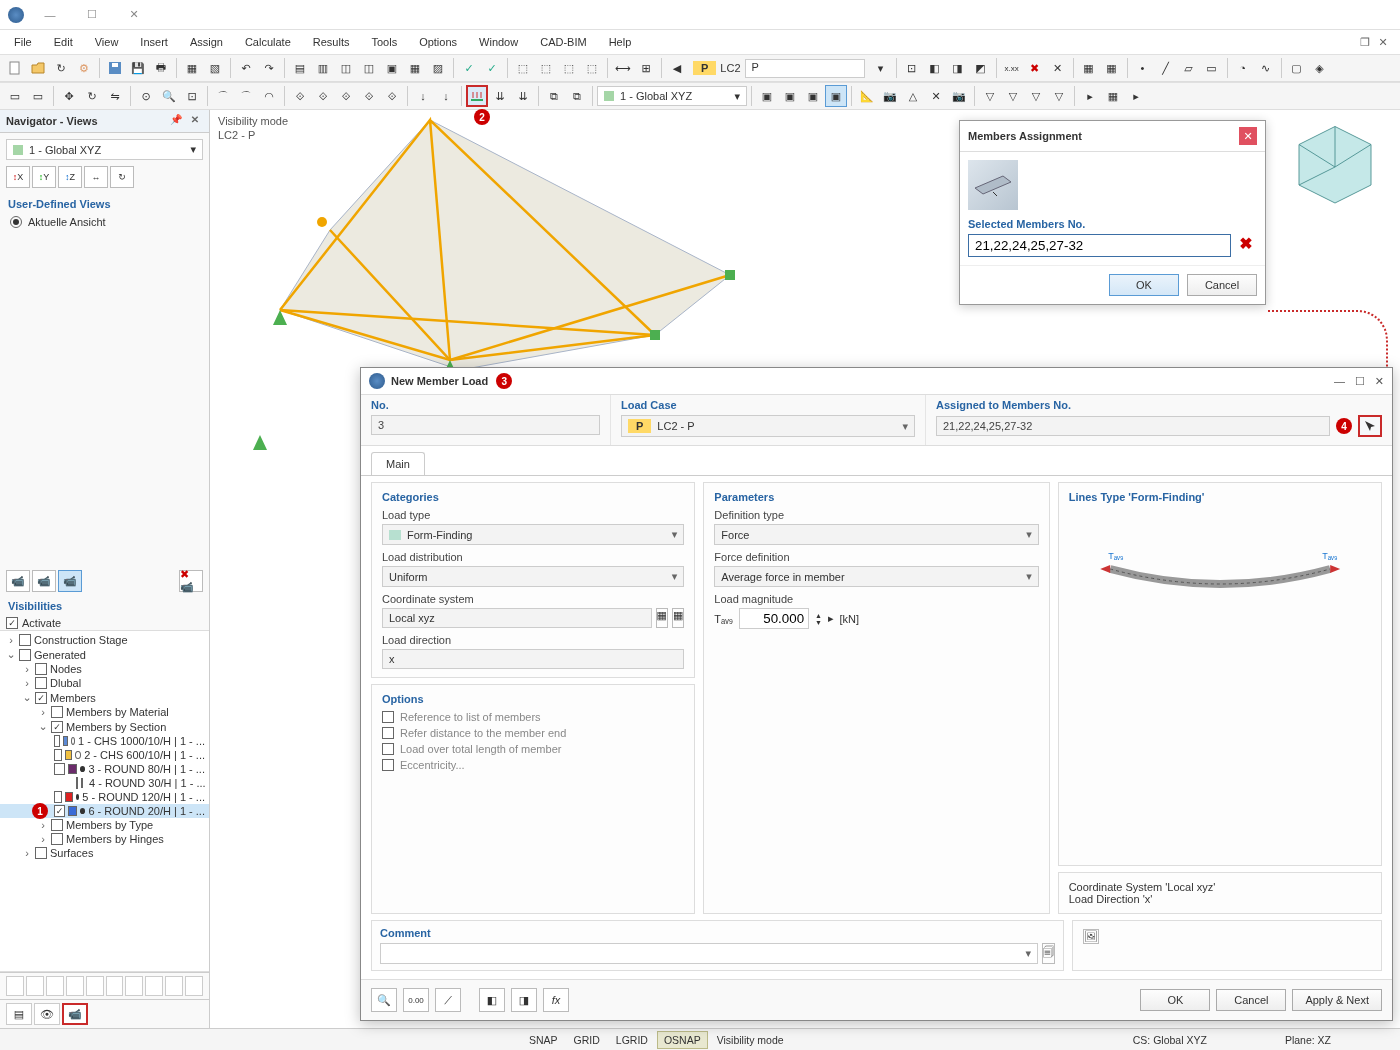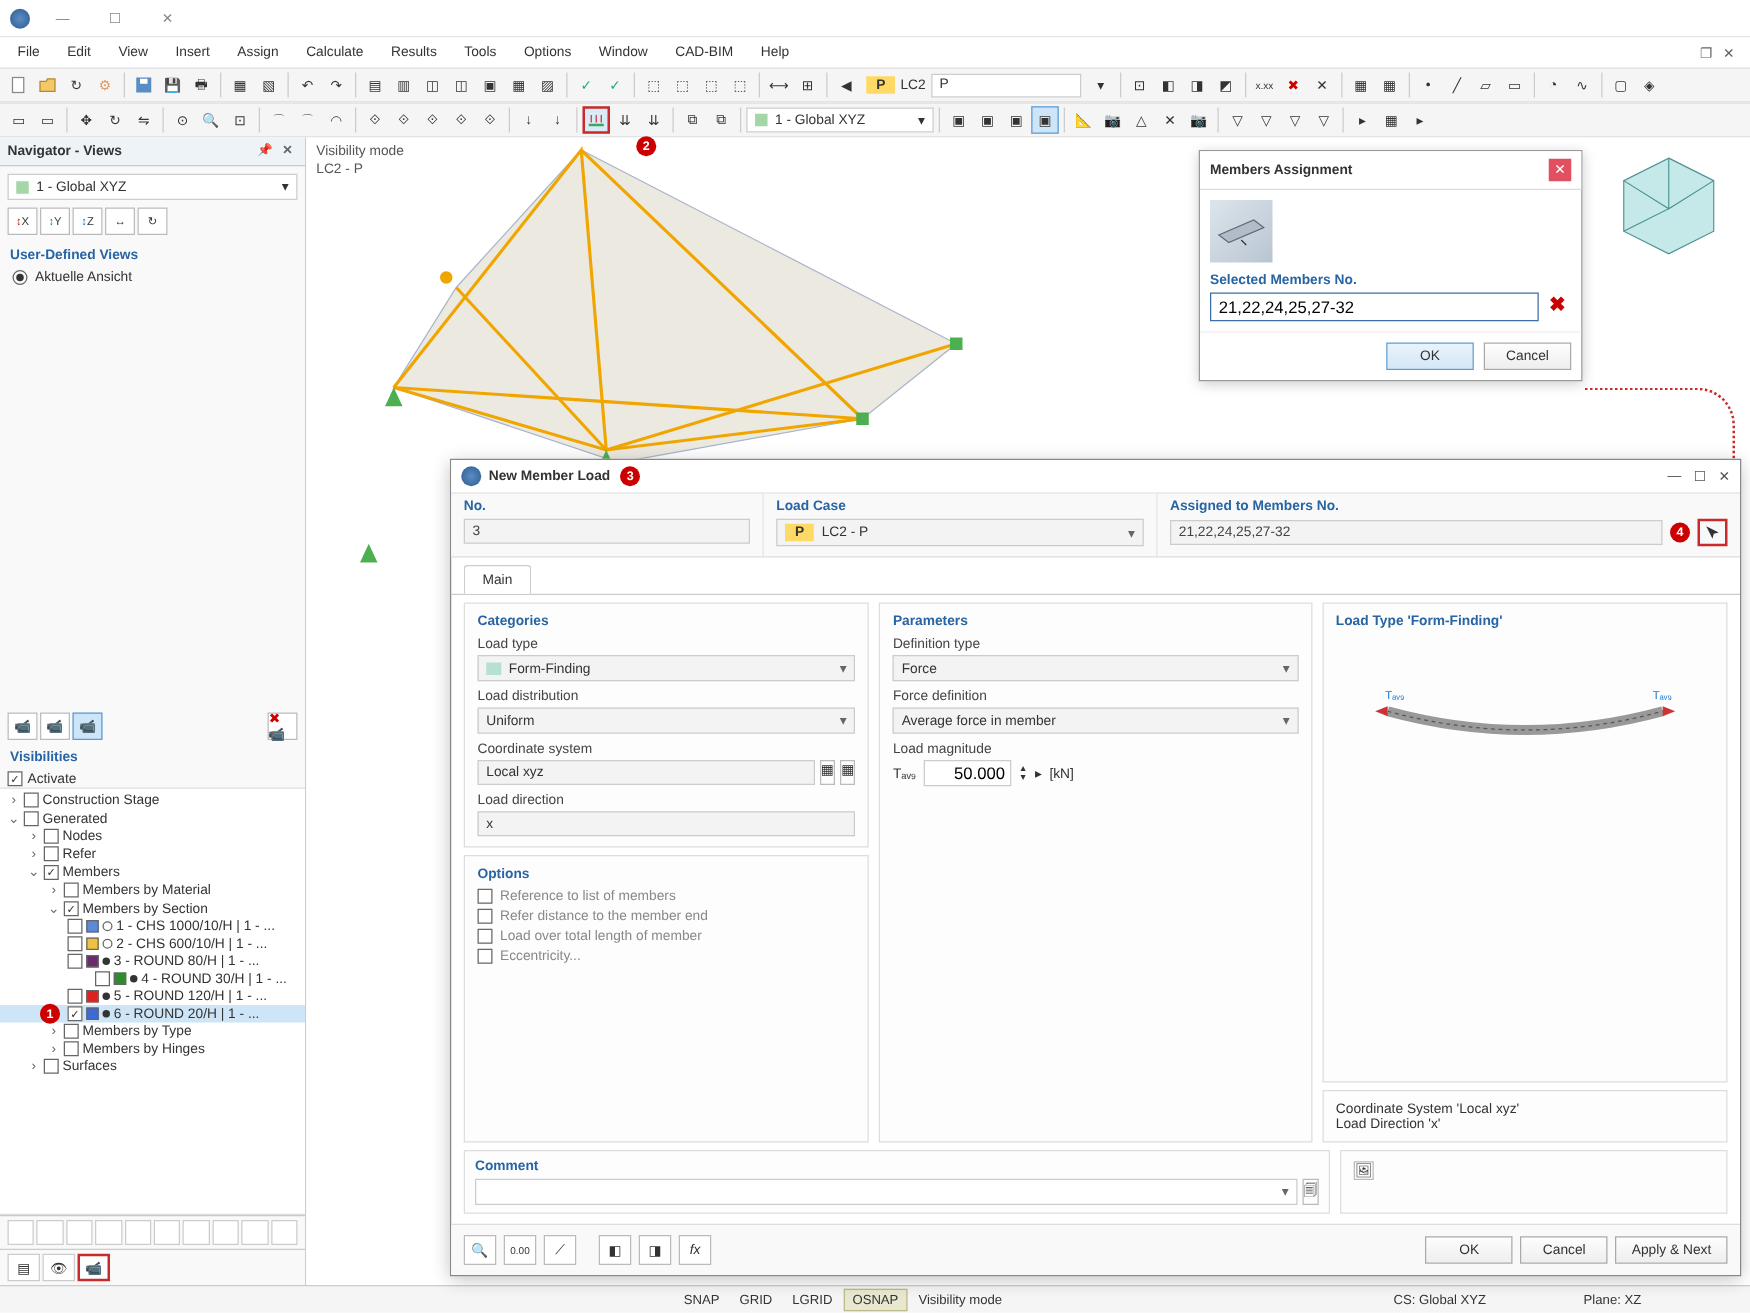--- a/index.html
+++ b/index.html
@@ -16,21 +16,21 @@
 .x-icons span { width: 14px; height: 14px; display: flex; align-items: center; justify-content: center; color: #666; }
 .toolbar { height: 28px; background: #f5f5f5; border-top: 1px solid #e0e0e0; border-bottom: 1px solid #ddd; display: flex; align-items: center; padding: 0 4px; gap: 1px; }
 .toolbar .tbtn { width: 22px; height: 22px; display: flex; align-items: center; justify-content: center; border: 1px solid transparent; position: relative; }
 .toolbar .sep { width: 1px; height: 20px; background: #ccc; margin: 0 3px; }
 .tbtn svg, .tbtn .ico { width: 16px; height: 16px; }
 .lc-box { display: flex; align-items: center; gap: 4px; margin: 0 4px; }
 .lc-tag { background: #ffd966; padding: 1px 8px; font-weight: bold; }
 .lc-text { background: #fff; border: 1px solid #ccc; padding: 1px 6px; min-width: 120px; height: 19px; }
 .cs-dd { background: #fff; border: 1px solid #ccc; padding: 2px 6px; min-width: 150px; height: 20px; display: flex; align-items: center; }
 .body { flex: 1; display: flex; min-height: 0; }
-.navpanel { width: 245px; background: #f9f9f9; border-right: 1px solid #ccc; display: flex; flex-direction: column; }
+.navpanel { width: 210px; background: #f9f9f9; border-right: 1px solid #ccc; display: flex; flex-direction: column; }
 .nav-header { background: #eef3f8; padding: 4px 6px; font-weight: 600; color: #333; display: flex; align-items: center; border-bottom: 1px solid #ccc; }
 .nav-header .spacer { flex: 1; }
 .nav-header .hbtn { width: 16px; height: 14px; margin-left: 2px; color: #666; font-size: 10px; text-align: center; }
 .nav-dd { margin: 6px; background: #fff; border: 1px solid #ccc; padding: 3px 6px; display: flex; align-items: center; }
 .axis-btns { display: flex; gap: 2px; padding: 0 6px 6px; }
 .axis-btn { width: 24px; height: 22px; border: 1px solid #bbb; background: #fff; font-size: 9px; display: flex; align-items: center; justify-content: center; }
 .udv-label { color: #2864a3; padding: 4px 8px; font-weight: 600; }
 .radio-row { display: flex; align-items: center; gap: 6px; padding: 2px 10px; }
 .radio { width: 12px; height: 12px; border: 1px solid #666; border-radius: 50%; display: inline-flex; align-items: center; justify-content: center; }
 .radio .dot { width: 6px; height: 6px; background: #333; border-radius: 50%; }
@@ -59,21 +59,21 @@
 .ma-info { flex: 1; }
 .ma-label { color: #2864a3; font-weight: 600; margin-bottom: 4px; }
 .ma-val { background: #f3f3f3; border: 1px solid #ccc; padding: 3px 6px; margin-bottom: 4px; }
 .ma-sel-label { color: #2864a3; font-weight: 600; margin: 8px 0 4px; }
 .ma-input-row { display: flex; gap: 4px; }
 .ma-input { flex: 1; border: 1px solid #3b6ea5; padding: 3px 6px; background: #fff; }
 .ma-x { width: 22px; height: 22px; color: #c00; font-size: 16px; font-weight: bold; text-align: center; }
 .ma-btns { display: flex; justify-content: flex-end; gap: 8px; padding: 8px; border-top: 1px solid #eee; }
 .btn { min-width: 70px; padding: 4px 12px; border: 1px solid #aaa; background: linear-gradient(#fdfdfd,#eee); text-align: center; }
 .btn.primary { border-color: #5a9bd5; background: linear-gradient(#eaf3fb,#d4e7f7); }
-.statusbar { height: 22px; background: #f5f5f5; border-top: 1px solid #ccc; display: flex; align-items: center; gap: 2px; padding: 0 18px; font-size: 10.5px; }
+.statusbar { height: 22px; background: #f5f5f5; border-top: 1px solid #ccc; display: flex; align-items: center; gap: 2px; padding: 0 0; font-size: 10.5px; }
 .statusbar .sseg { padding: 2px 6px; border: 1px solid transparent; }
 .statusbar .sseg.on { background: #e8e8d0; border-color: #bbba88; }
 
 .dlg { position: absolute; left: 360px; top: 367px; right: 7px; bottom: 29px; background: #fff; border: 1px solid #888; display: flex; flex-direction: column; box-shadow: 0 3px 14px rgba(0,0,0,0.25); }
 .dlg-title { display: flex; align-items: center; padding: 5px 8px; background: #fff; border-bottom: 1px solid #ddd; }
 .dlg-title .ico { width: 16px; height: 16px; background: radial-gradient(circle,#5a8dc4,#2d5a8c); border-radius: 50%; margin-right: 6px; }
 .dlg-title .wbtns { margin-left: auto; display: flex; gap: 10px; color: #555; }
 .dlg-top { display: flex; gap: 0; background: #f9f9f9; border-bottom: 1px solid #ddd; }
 .dlg-top .col { flex: 1; padding: 4px 10px 8px; border-right: 1px solid #e5e5e5; }
 .dlg-top .col:last-child { border-right: none; }
@@ -335,21 +335,21 @@
             <span>Generated</span>
           </div>
         <div class="node" style="padding-left:22px;">
             <span class="exp">›</span>
             <span class="chk"></span>
             <span>Nodes</span>
           </div>
         <div class="node" style="padding-left:22px;">
             <span class="exp">›</span>
             <span class="chk"></span>
-            <span>Refer</span>
+            <span>Dlubal</span>
           </div>
         <div class="node" style="padding-left:22px;">
             <span class="exp">⌄</span>
             <span class="chk on"></span>
             <span>Members</span>
           </div>
         <div class="node" style="padding-left:38px;">
             <span class="exp">›</span>
             <span class="chk"></span>
             <span>Members by Material</span>
@@ -599,21 +599,21 @@
               <span>▲</span>
               <span>▼</span>
             </span>
           <span>▸</span>
           <span>[kN]</span>
         </div>
       </div>
 
       <div style="flex:1; display:flex; flex-direction:column; gap:6px;">
         <div class="pane" style="flex:1;">
-          <div class="pttl">Load Type 'Form-Finding'</div>
+          <div class="pttl">Lines Type 'Form-Finding'</div>
           <svg width="100%" height="90" viewBox="0 0 260 90" style="margin-top:20px;">
             <path d="M20 40 Q130 70 240 40" fill="none" stroke="#999" stroke-width="8"></path>
             <path d="M20 40 Q130 70 240 40" fill="none" stroke="#555" stroke-width="1" stroke-dasharray="3 3"></path>
             <path d="M10 40l10-4v8z" fill="#c33"></path>
               <path d="M250 40l-10-4v8z" fill="#c33"></path>
             <text x="18" y="30" fill="#1976d2" font-size="9">Tₐᵥ₉</text>
             <text x="232" y="30" fill="#1976d2" font-size="9">Tₐᵥ₉</text>
           </svg>
         </div>
         <div class="pane">

